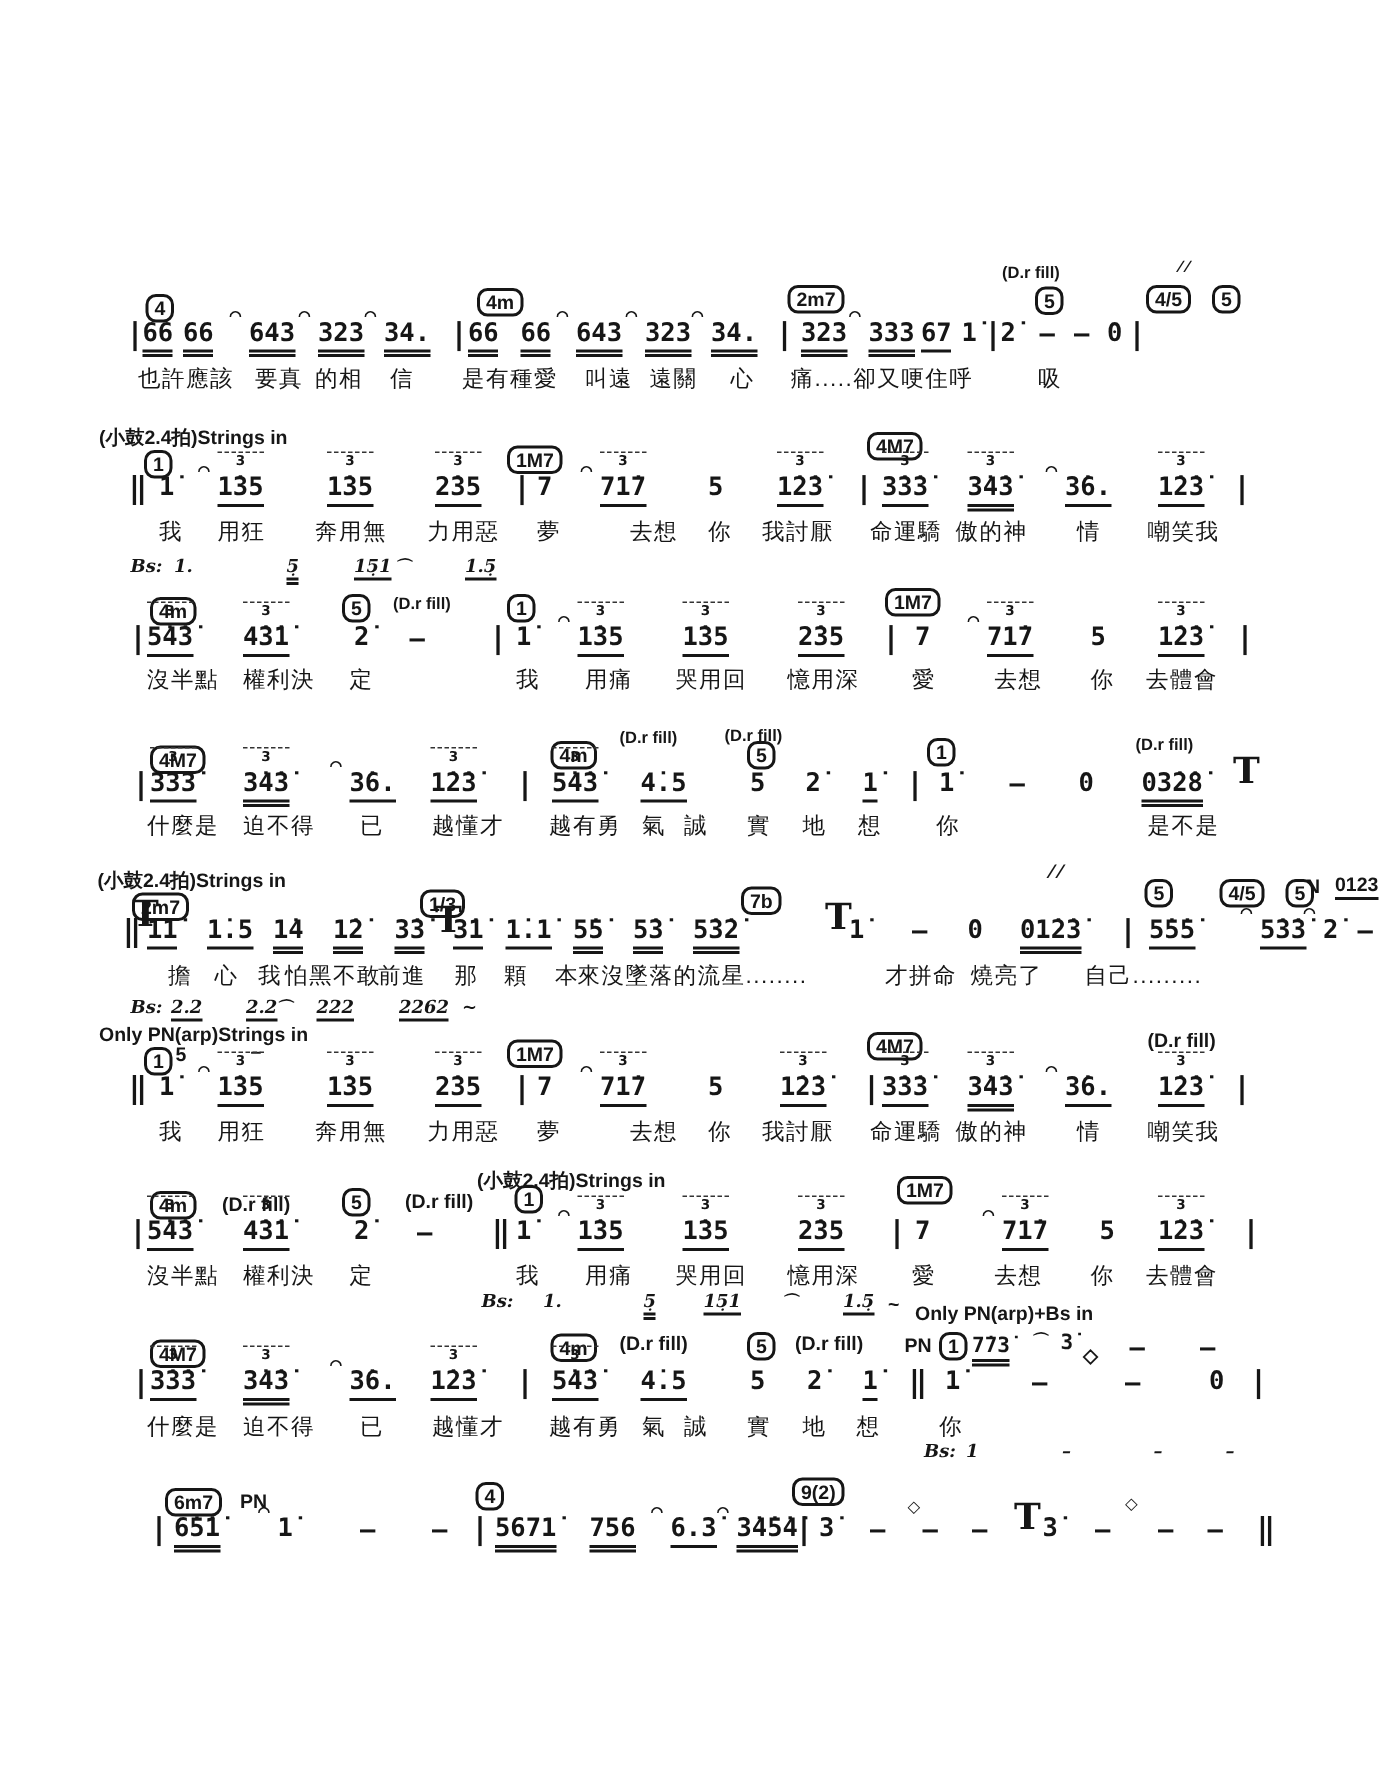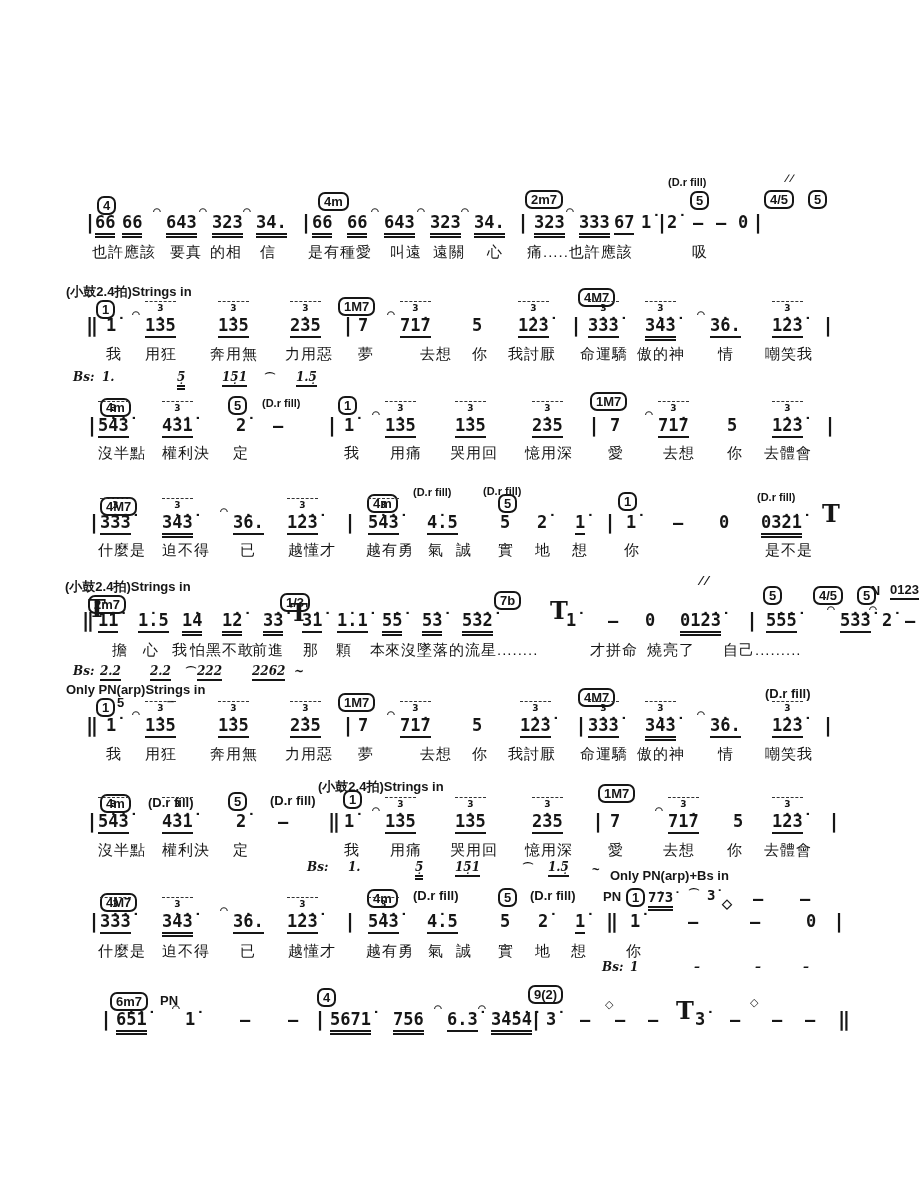--- a/index.html
+++ b/index.html
@@ -26,21 +26,21 @@
               font:bold 9px "DejaVu Sans",sans-serif;border-top:1px dashed #333;padding-top:1px;}
   
   .chb{font:bold 13px "Liberation Sans",sans-serif;border:2px solid #161616;border-radius:7px;
        padding:0 4px;line-height:15px;background:#fff;}
   .chp{font:bold 11px "Liberation Sans",sans-serif;}
   
   .ann{font:bold 13px "Liberation Sans",sans-serif;}
   
   .lyr{font:15px "Liberation Sans",sans-serif;letter-spacing:1px;}
   
-  .bass{font:italic bold 12px "DejaVu Serif",serif;}
+  .bass{font:italic bold 12px "DejaVu Serif",serif;margin-left:14px;}
   
   .pn{font:bold 14px "DejaVu Sans Mono",monospace;}
 </style>
 </head>
 <body>
 
 <div id="sheet">
     <span class="chb" style="left: 97px; top: 196px;">4</span>
     <span class="chb" style="left: 318px; top: 192px;">4m</span>
     <span class="chb" style="left: 525px; top: 190px;">2m7</span>
@@ -73,21 +73,21 @@
     <span class="mel" style="left: 738px; top: 213px;">0</span>
     <span class="bar" style="left: 752px; top: 213px;">|</span>
     <span class="lyr" style="left: 92px; top: 243px;">也許應該</span>
     <span class="lyr" style="left: 170px; top: 243px;">要真</span>
     <span class="lyr" style="left: 210px; top: 243px;">的相</span>
     <span class="lyr" style="left: 260px; top: 243px;">信</span>
     <span class="lyr" style="left: 308px; top: 243px;">是有種愛</span>
     <span class="lyr" style="left: 390px; top: 243px;">叫遠</span>
     <span class="lyr" style="left: 433px; top: 243px;">遠關</span>
     <span class="lyr" style="left: 487px; top: 243px;">心</span>
-    <span class="lyr" style="left: 527px; top: 243px;">痛.....也許應該</span>
+    <span class="lyr" style="left: 527px; top: 243px;">痛.....卻又哽住呼</span>
     <span class="lyr" style="left: 692px; top: 243px;">吸</span>
     <span class="ann" style="left: 66px; top: 283px;">(小鼓2.4拍)Strings in</span>
     <span class="chb" style="left: 96px; top: 300px;">1</span>
     <span class="chb" style="left: 338px; top: 297px;">1M7</span>
     <span class="chb" style="left: 578px; top: 288px;">4M7</span>
     <span class="bar" style="left: 86px; top: 316px;">‖</span>
     <span class="mel" style="left: 106px; top: 316px;">1̇</span>
     <span class="mel u1 arc tri" style="left: 145px; top: 316px;">1̇35</span>
     <span class="mel u1 tri" style="left: 218px; top: 316px;">1̇35</span>
     <span class="mel u1 tri" style="left: 290px; top: 316px;">2̇35</span>
@@ -167,21 +167,21 @@
     <span class="bar" style="left: 344px; top: 513px;">|</span>
     <span class="mel u1 tri" style="left: 368px; top: 513px;">5̇4̇3̇</span>
     <span class="mel u1" style="left: 427px; top: 513px;">4̇.5</span>
     <span class="mel" style="left: 500px; top: 513px;">5</span>
     <span class="mel" style="left: 537px; top: 513px;">2̇</span>
     <span class="mel u1" style="left: 575px; top: 513px;">1̇</span>
     <span class="bar" style="left: 604px; top: 513px;">|</span>
     <span class="mel" style="left: 626px; top: 513px;">1̇</span>
     <span class="dash" style="left: 673px; top: 513px;">–</span>
     <span class="mel" style="left: 719px; top: 513px;">0</span>
-    <span class="mel u2" style="left: 761px; top: 513px;">03̇2̇1̇</span>
+    <span class="mel u2" style="left: 761px; top: 513px;">03̇2̇8̇</span>
     <span class="sym-t" style="left: 822px; top: 503px;">T</span>
     <span class="lyr" style="left: 98px; top: 541px;">什麼是</span>
     <span class="lyr" style="left: 162px; top: 541px;">迫不得</span>
     <span class="lyr" style="left: 240px; top: 541px;">已</span>
     <span class="lyr" style="left: 288px; top: 541px;">越懂才</span>
     <span class="lyr" style="left: 366px; top: 541px;">越有勇</span>
     <span class="lyr" style="left: 428px; top: 541px;">氣</span>
     <span class="lyr" style="left: 456px; top: 541px;">誠</span>
     <span class="lyr" style="left: 498px; top: 541px;">實</span>
     <span class="lyr" style="left: 535px; top: 541px;">地</span>

